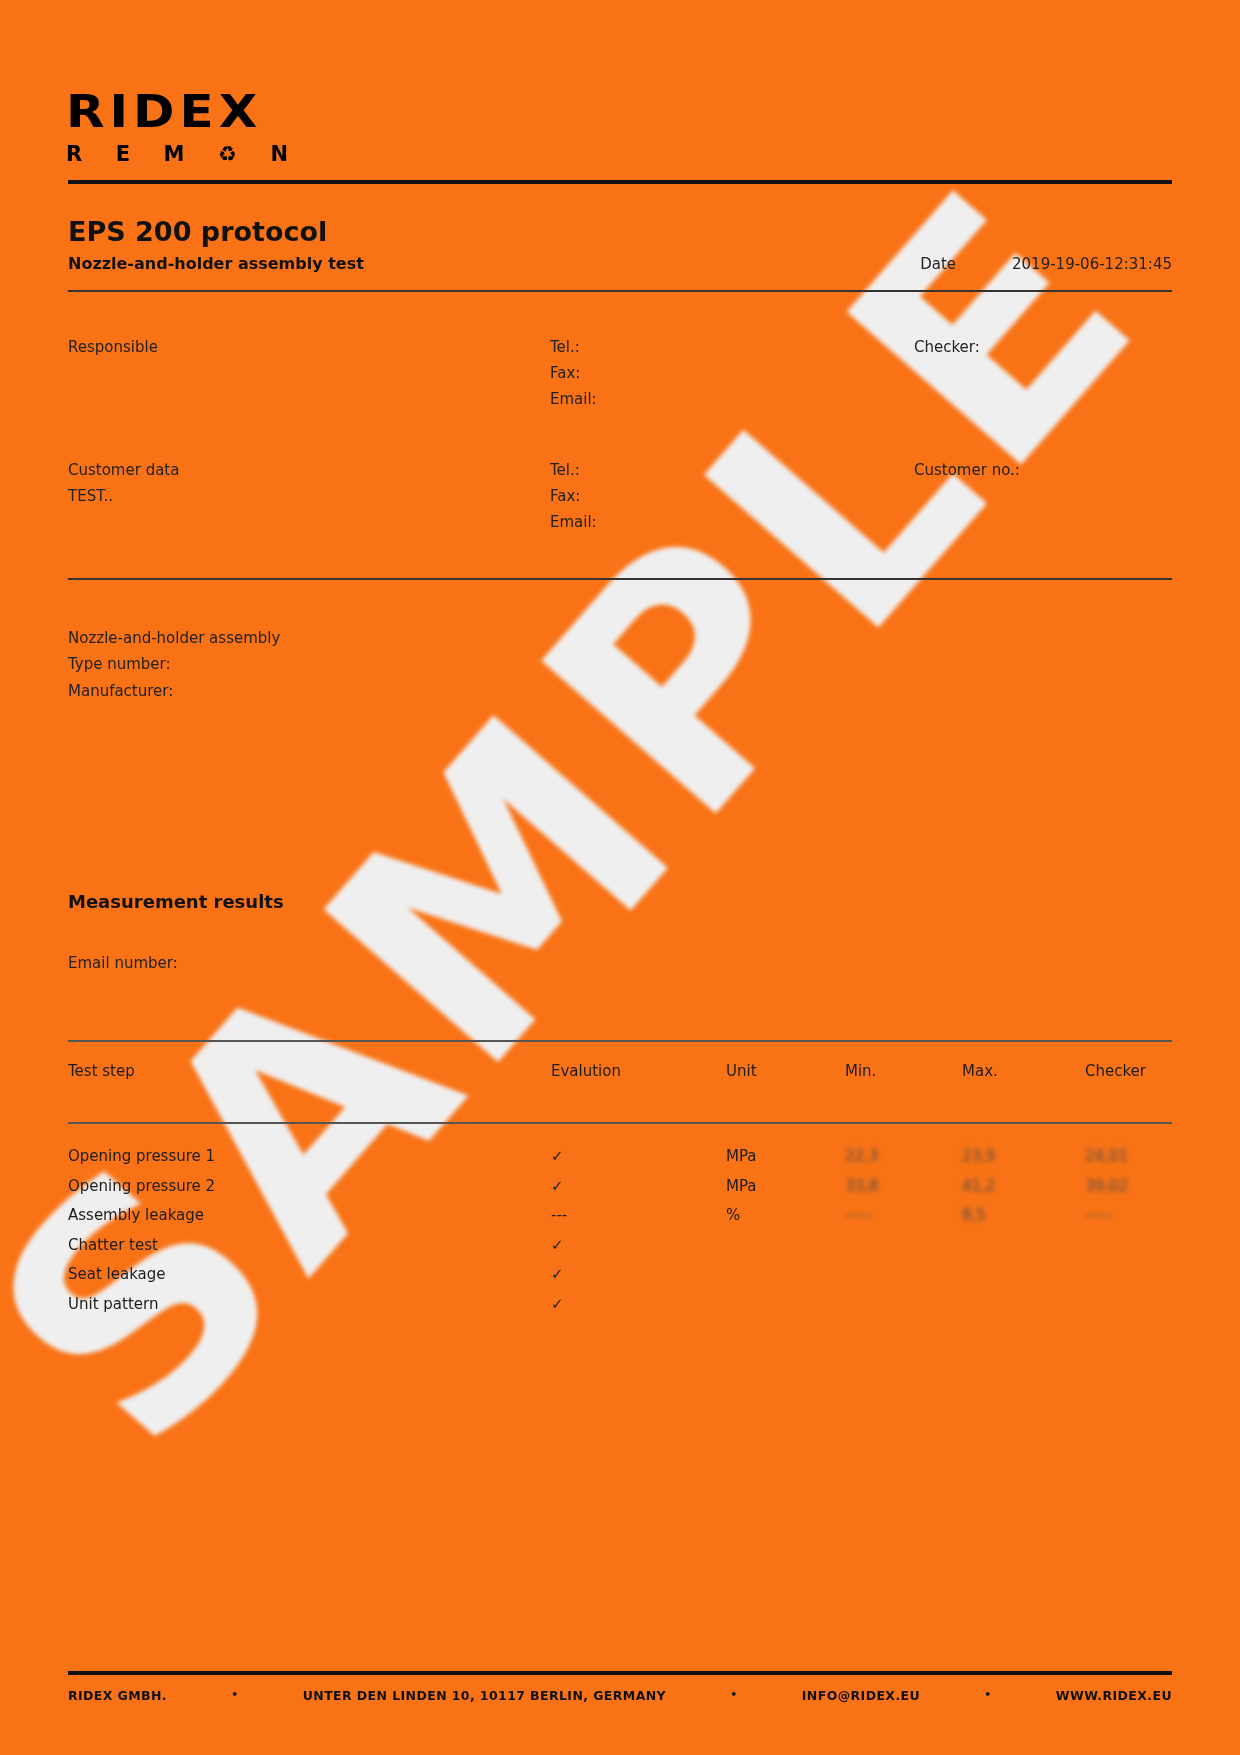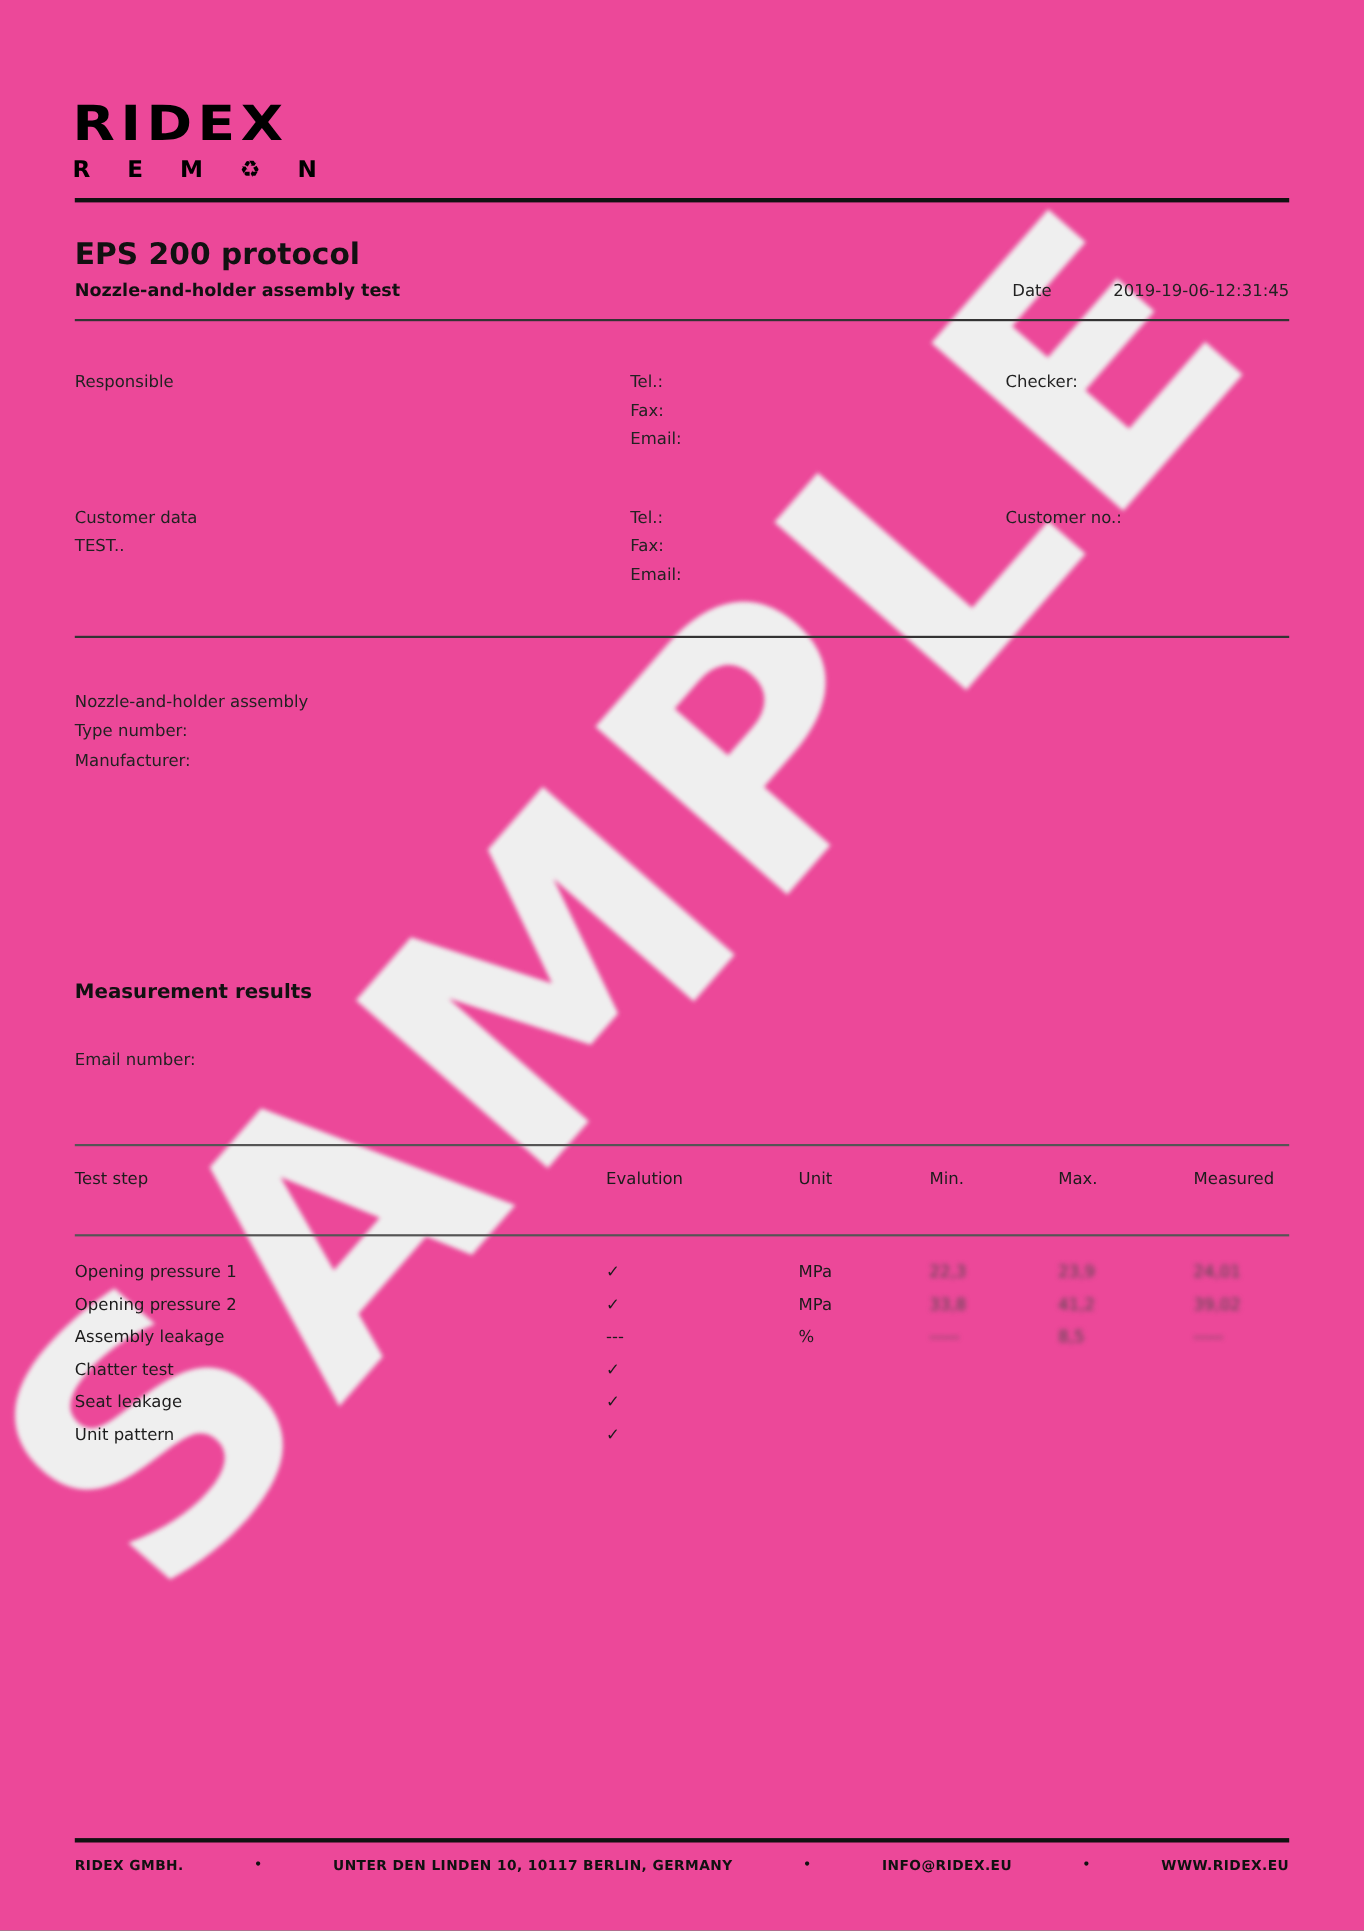--- a/index.html
+++ b/index.html
@@ -1,20 +1,20 @@
 <!DOCTYPE html>
 <html><head>
 <meta charset="utf-8">
 <style>
   html,body { margin:0; padding:0; background:#888; }
   .page {
     position:relative;
     width:1240px; height:1755px;
     margin:0 auto;
-    background:#ec4899;
+    background:#f97316;
     overflow:hidden;
     font-family:"DejaVu Sans", sans-serif;
     color:#1c1c1c;
   }
   
   .watermark {
     position:absolute;
     left:568px; top:815px;
     transform:translate(-50%,-50%) rotate(-48.8deg);
     font-size:318px;
@@ -43,21 +43,21 @@
   .rule-thick { height:4px; }
   .rule-thin  { height:2px; background:#333; }
   .rule-table { height:2px; background:#555; }
   
   .doc-title { position:absolute; left:68px; top:216px; font-size:27px; font-weight:800; color:#111; }
   .doc-subtitle { position:absolute; left:68px; top:254px; font-size:16px; font-weight:700; color:#111; }
   .date-row { position:absolute; top:255px; right:68px; display:flex; gap:56px; font-size:15px; color:#222; }
   
   .t { position:absolute; font-size:15px; color:#222; line-height:20px; white-space:nowrap; }
   .col-left { left:68px; }
-  .col-mid  { left:550px;margin-left:23px; }
+  .col-mid  { left:550px; }
   .col-right{ left:914px; }
   
   .section-title { position:absolute; left:68px; top:891px; font-size:18px; font-weight:800; color:#111; }
   .thead span, .trow span { position:absolute; top:0; font-size:15px; line-height:20px; white-space:nowrap; }
   .thead, .trow { position:absolute; left:68px; width:1104px; height:20px; }
   .c-step{ left:0; } .c-eval{ left:483px; } .c-unit{ left:658px; }
   .c-min{ left:777px; } .c-max{ left:894px; } .c-meas{ left:1017px; }
   .redacted { color:#4a4a4a; filter:blur(2.6px); }
   
   .footer-row {
@@ -121,21 +121,21 @@
     <div class="t col-left" style="top:953px">Email number:</div>
 
     <div class="rule rule-table" style="top:1040px"></div>
 
     <div class="thead" style="top:1061px">
       <span class="c-step">Test step</span>
       <span class="c-eval">Evalution</span>
       <span class="c-unit">Unit</span>
       <span class="c-min">Min.</span>
       <span class="c-max">Max.</span>
-      <span class="c-meas">Measured</span>
+      <span class="c-meas">Checker</span>
     </div>
 
     <div class="rule rule-table" style="top:1122px"></div>
 
     <div class="trow" style="top:1146px">
       <span class="c-step">Opening pressure 1</span>
       <span class="c-eval">✓</span>
       <span class="c-unit">MPa</span>
       <span class="c-min redacted">22,3</span>
       <span class="c-max redacted">23,9</span>

